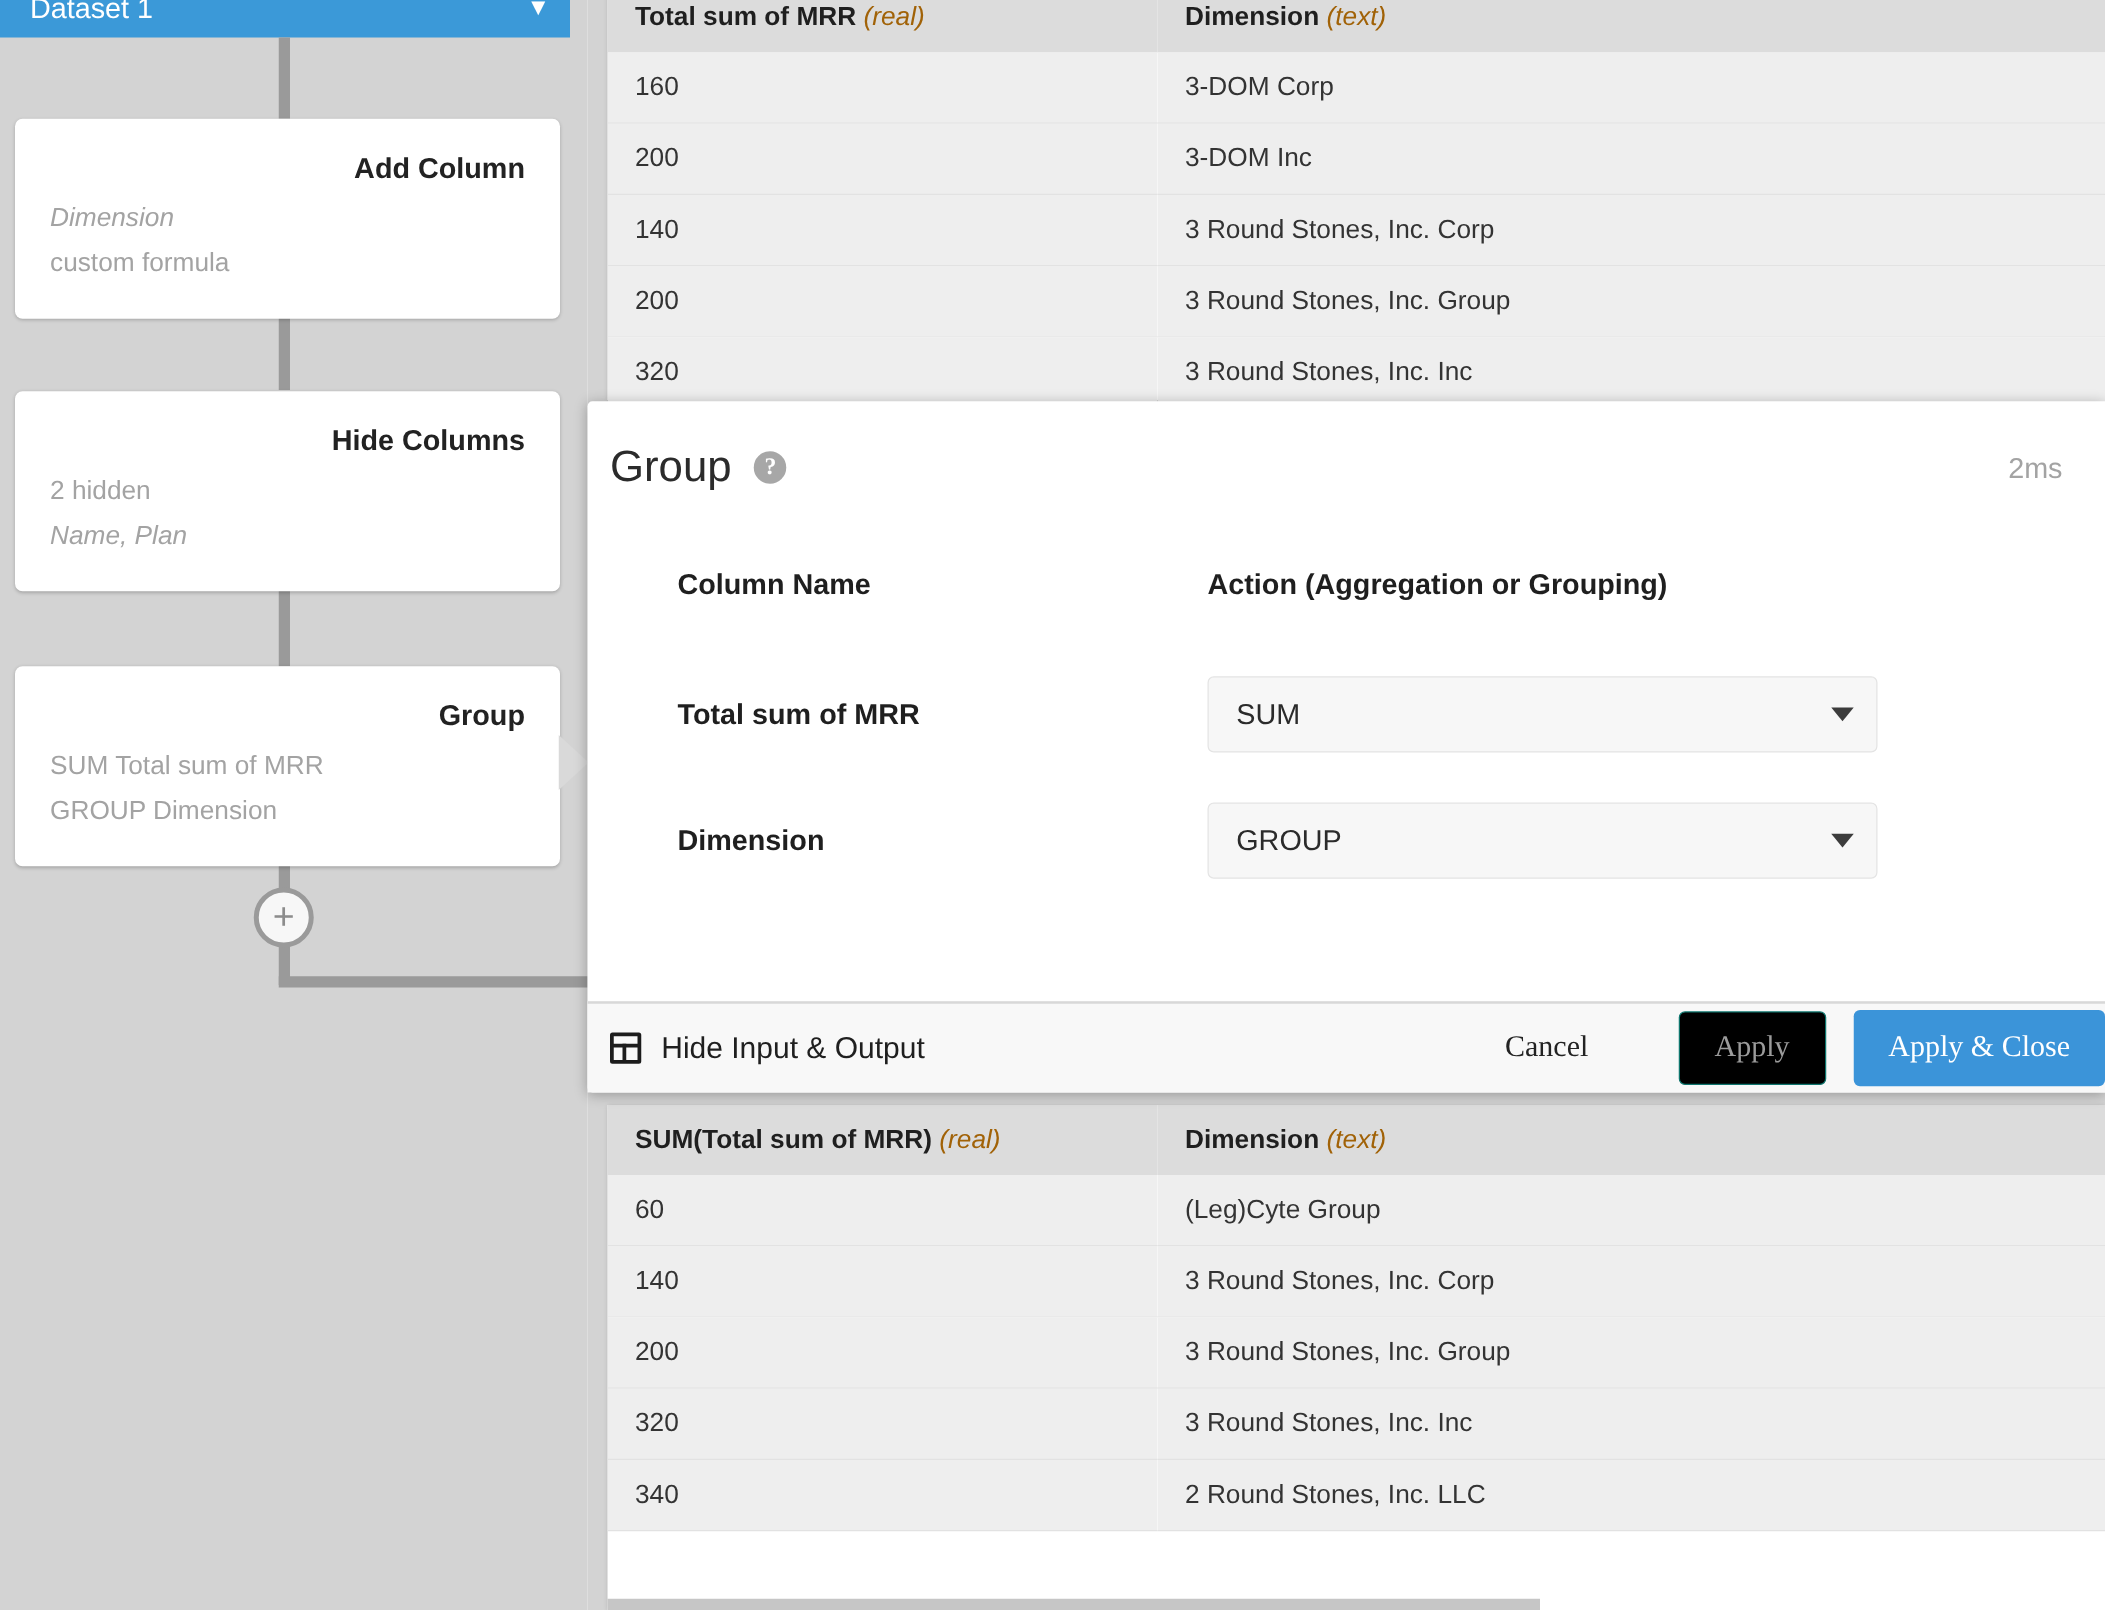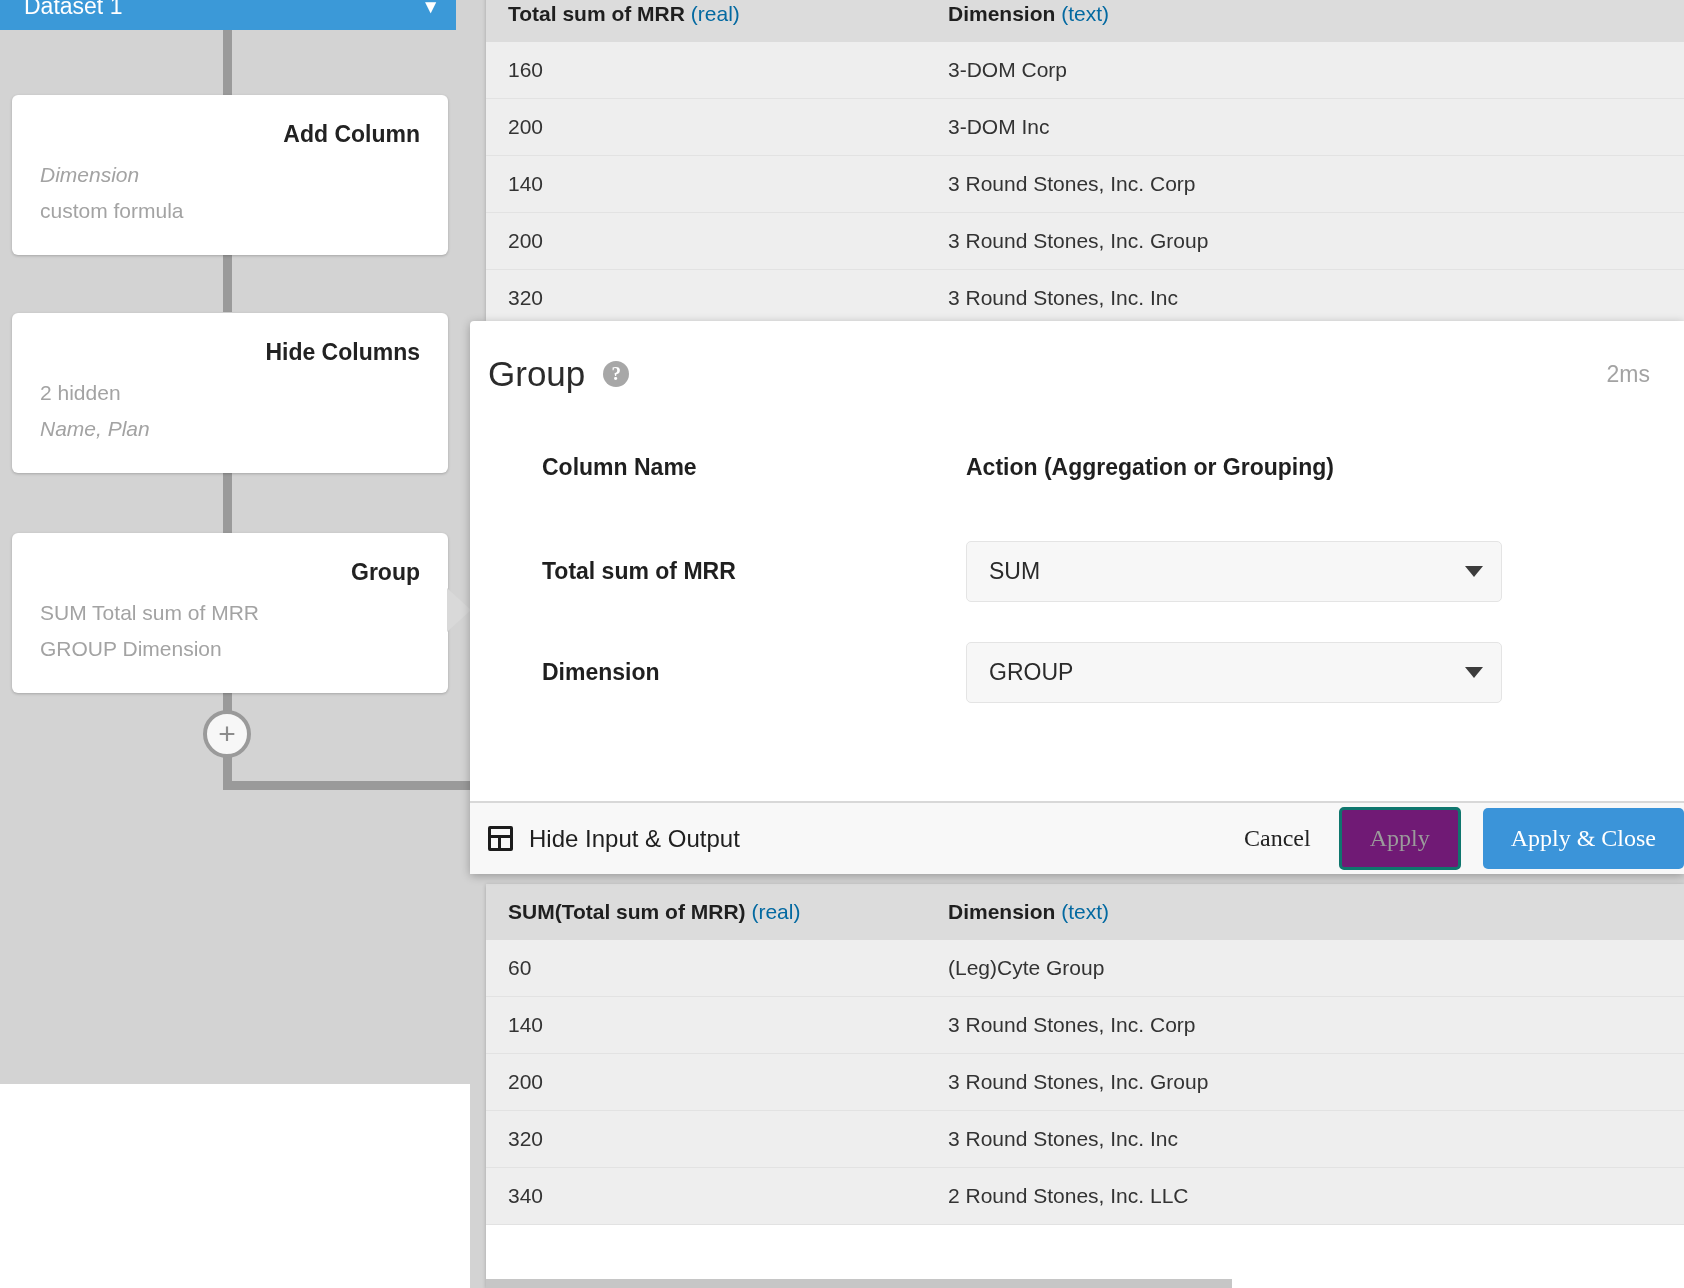--- a/index.html
+++ b/index.html
@@ -7,21 +7,21 @@
     width: 1684px; height: 1288px;
     font-family: "Liberation Sans", sans-serif;
     background: #ffffff;
     overflow: hidden;
   }
   #root { position: relative; width: 1684px; height: 1288px; }
 
   
   .pipeline-pane {
     position: absolute; left: 0; top: 0;
-    width: 470px; height: 1084px;
+    width: 470px; height: 1288px;
     background: #d3d3d3;
   }
   .dataset-header {
     position: absolute; left: 0; top: -18px;
     width: 456px; height: 48px;
     background: #3b99d8;
     color: #ffffff;
     font-size: 23px;
     display: flex; align-items: center;
     padding: 0 16px 0 24px;
@@ -107,21 +107,21 @@
   .tbl th {
     background: #dcdcdc;
     text-align: left;
     font-size: 21px;
     color: #1f1f1f;
     font-weight: bold;
     padding: 14px 0 14px 22px;
     height: 56px;
     white-space: nowrap;
   }
-  .tbl th .type { font-weight: normal; color: #0369a1; }
+  .tbl th .type { font-weight: normal; color: #a16207; font-style: italic; }
   .tbl td {
     background: #eeeeee;
     font-size: 21px;
     color: #333333;
     padding: 16px 0 16px 22px;
     height: 56px;
     border-bottom: 1px solid #e2e2e2;
     white-space: nowrap;
     overflow: hidden;
   }
@@ -226,25 +226,26 @@
     height: 100%;
   }
   .btn {
     font-family: Liberation Serif, serif;
     font-size: 24px;
     border: none; background: none; cursor: pointer;
   }
   .btn-cancel { color: #232323; padding: 0 28px; }
   .btn-apply {
     color: #9b9b9b;
-    background: #701a75;
-    border: 3px solid #0f766e;
+    background: #000000;
+    border: 1px solid #0f766e;
     border-radius: 5px;
     padding: 15px 28px;
     margin-right: 22px;
+    margin-left: 44px;
   }
   .btn-apply-close {
     color: #ffffff;
     background: #3b94d9;
     border-radius: 5px;
     padding: 17px 28px;
     margin-right: 0;
   }
 
   

